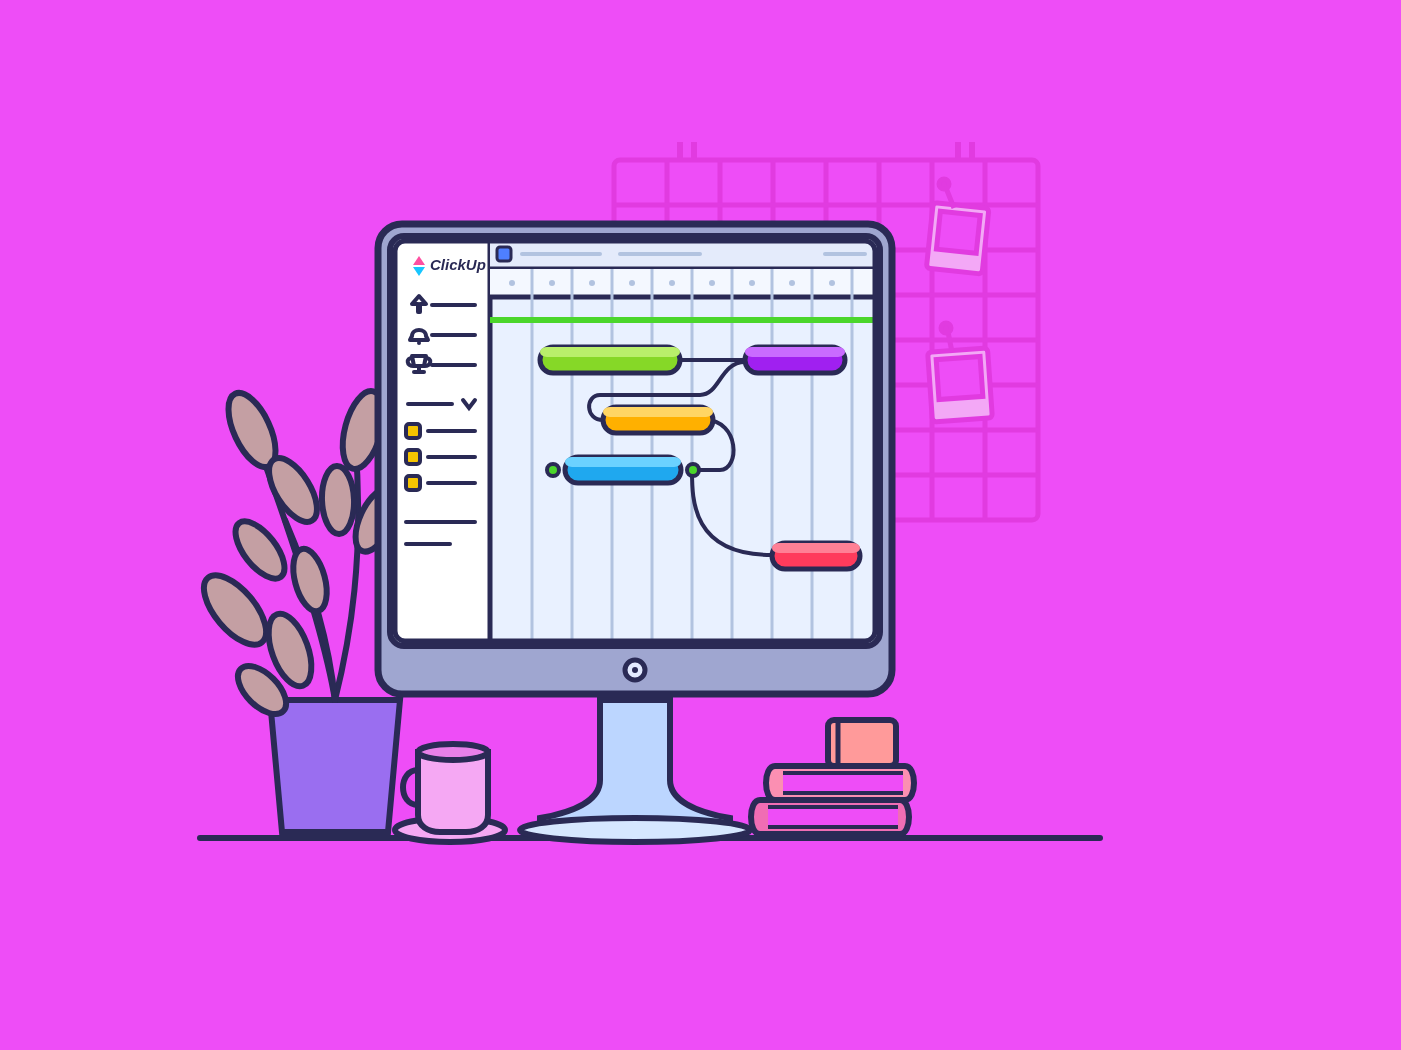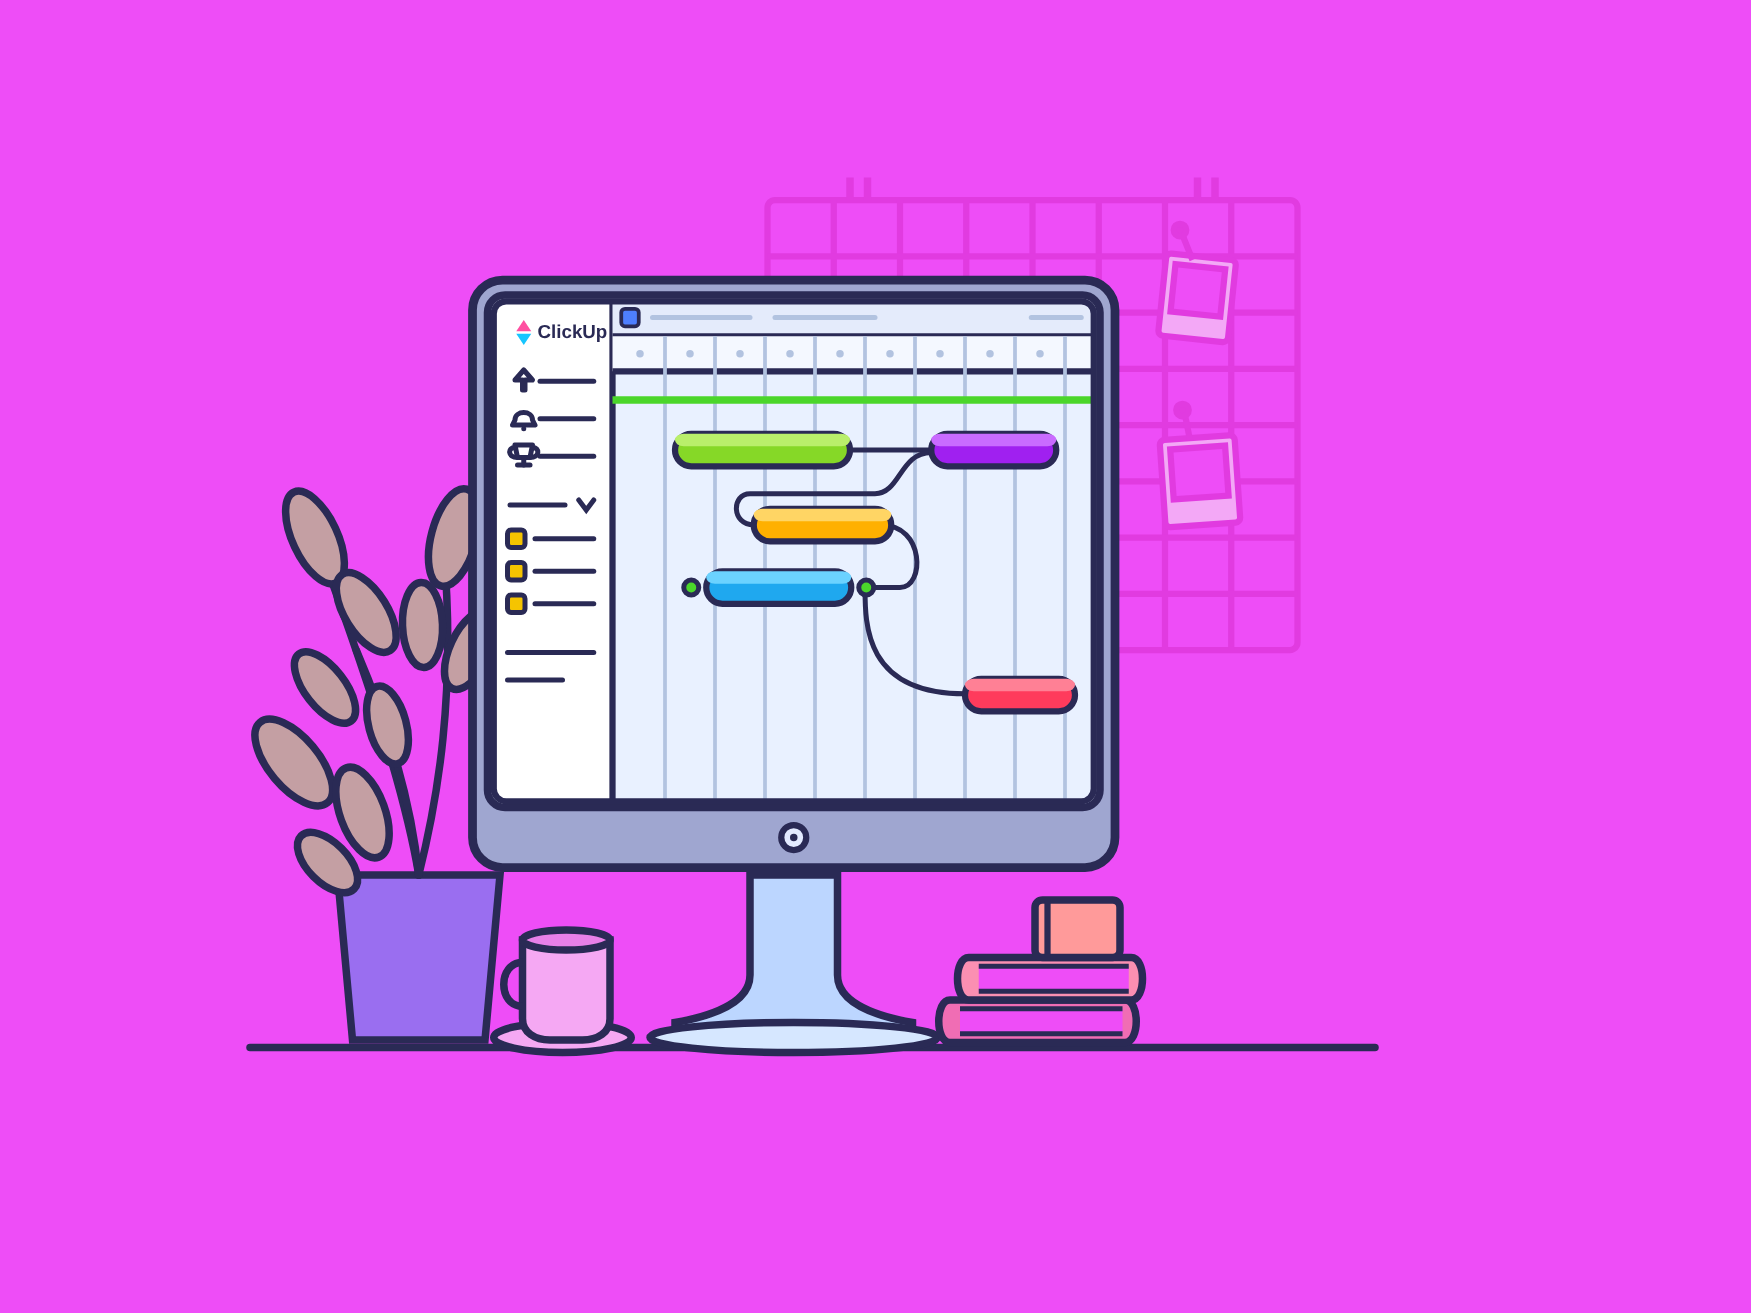--- a/index.html
+++ b/index.html
@@ -8,20 +8,21 @@
     width: 1401px;
     height: 1050px;
     background: #ee4df7;
     overflow: hidden;
     font-family: -apple-system, BlinkMacSystemFont, "Segoe UI", Arial, sans-serif;
   }
   .canvas {
     position: relative;
     width: 1401px;
     height: 1050px;
+    font-style: italic;
   }
   svg { display:block; }
 </style>
 </head>
 <body>
 
 <div class="canvas">
 <svg viewBox="0 0 1401 1050" width="1401" height="1050">
 
   <g stroke="#e13be0" stroke-width="5" fill="none">

